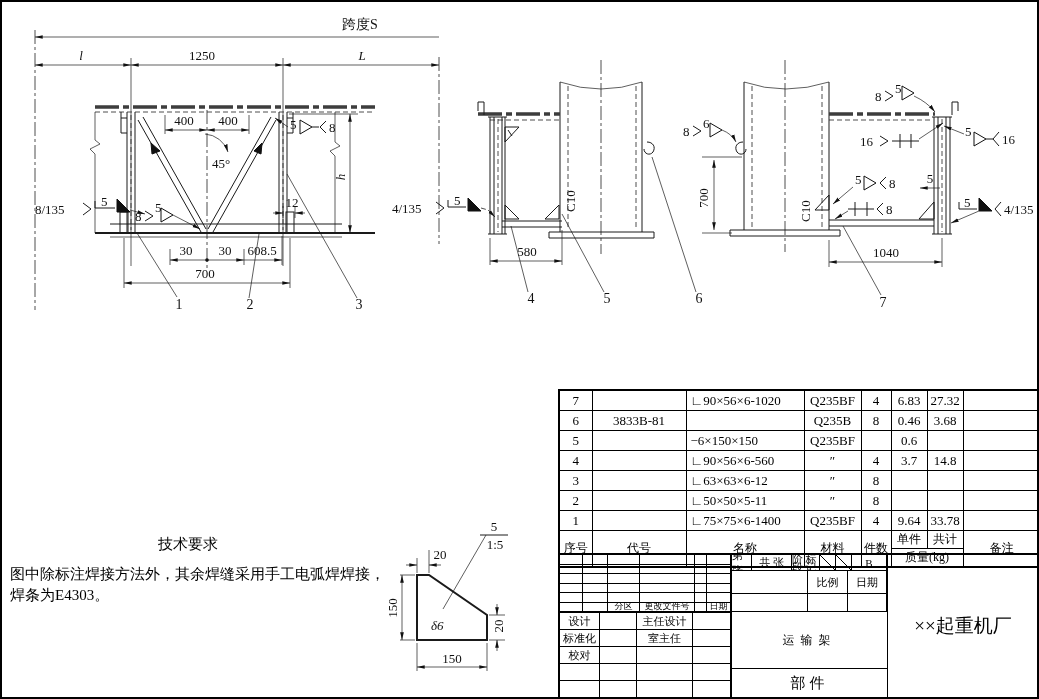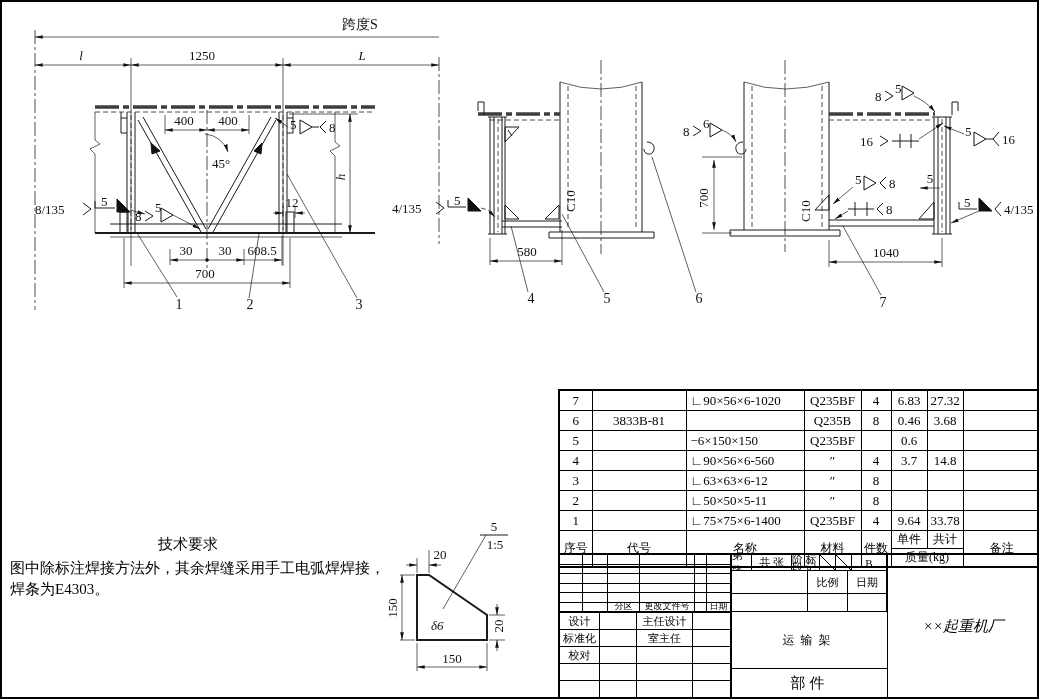--- a/index.html
+++ b/index.html
@@ -13,21 +13,21 @@
   svg .dash{stroke:#222;stroke-width:0.8;fill:none;stroke-dasharray:5 3;}
   svg .thin{stroke:#1a1a1a;stroke-width:0.7;fill:none;}
   svg text{fill:#111;font-family:"Liberation Serif",serif;font-size:13px;}
   svg text.big{font-size:14px;}
   svg text.it{font-style:italic;}
   svg text.mid{text-anchor:middle;}
   svg .tri{fill:none;stroke:#111;stroke-width:1;}
   svg .trif{fill:#111;stroke:#111;}
   
   .tech{position:absolute;left:8px;top:532px;width:414px;font-size:15px;line-height:21px;}
-  .tech .t{ text-align:center;width:356px;margin-bottom:3px;}
+  .tech .t{ text-align:center;width:356px;margin-bottom:9px;}
   
   table.bom{position:absolute;left:556px;top:387px;width:482px;border-collapse:collapse;
             table-layout:fixed;font-size:13px;}
   table.bom td{border:1px solid #000;text-align:center;padding:0;height:19px;overflow:hidden;
                white-space:nowrap;}
   table.bom{border:2px solid #000;}
   table.bom td.nm{text-align:left;padding-left:4px;}
   table.bom td.hd{font-size:13px;text-decoration:underline;}
   table.bom tr.hrow td{height:15px;font-size:12px;}
   
@@ -49,21 +49,21 @@
   .stage{flex-direction:row;font-size:8px;line-height:8px;}
   .sl{background:linear-gradient(to top right,transparent 47%,#000 47%,#000 53%,transparent 53%);}
   .m2{height:23px;display:flex;}
   .m3{height:18px;display:flex;}
   .mname{height:56px;display:flex;align-items:center;justify-content:center;font-size:12px;
          border-bottom:1px solid #000;letter-spacing:6px;}
   .mpart{flex:1;display:flex;align-items:center;justify-content:center;font-size:15px;letter-spacing:4px;}
   .tb-right{flex:1;display:flex;flex-direction:column;}
   .rno{height:57px;display:flex;align-items:center;justify-content:center;font-size:16px;
        border-bottom:1px solid #000;}
-  .rcompany{flex:1;display:flex;align-items:center;justify-content:center;font-size:15px;font-style:italic;}
+  .rcompany{flex:1;display:flex;align-items:center;justify-content:center;font-size:19px;}
 </style>
 </head>
 <body>
 
 <div class="page">
 
 <svg width="1039" height="699" viewBox="0 0 1039 699">
   <defs>
     <marker id="ar" viewBox="0 0 10 6" refX="10" refY="3" markerWidth="11" markerHeight="7" orient="auto-start-reverse">
           <path d="M0,0.6 L10,3 L0,5.4 z" fill="#111"></path>

